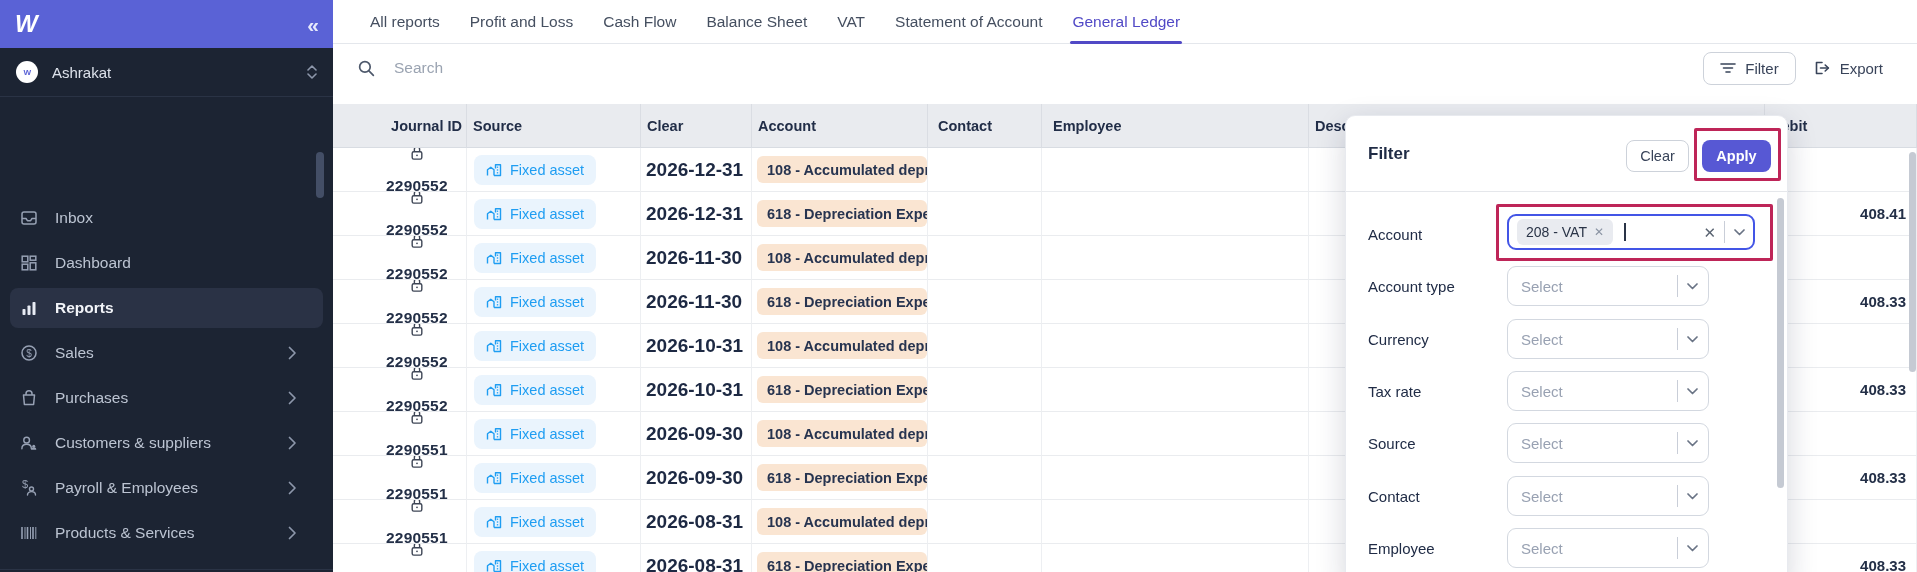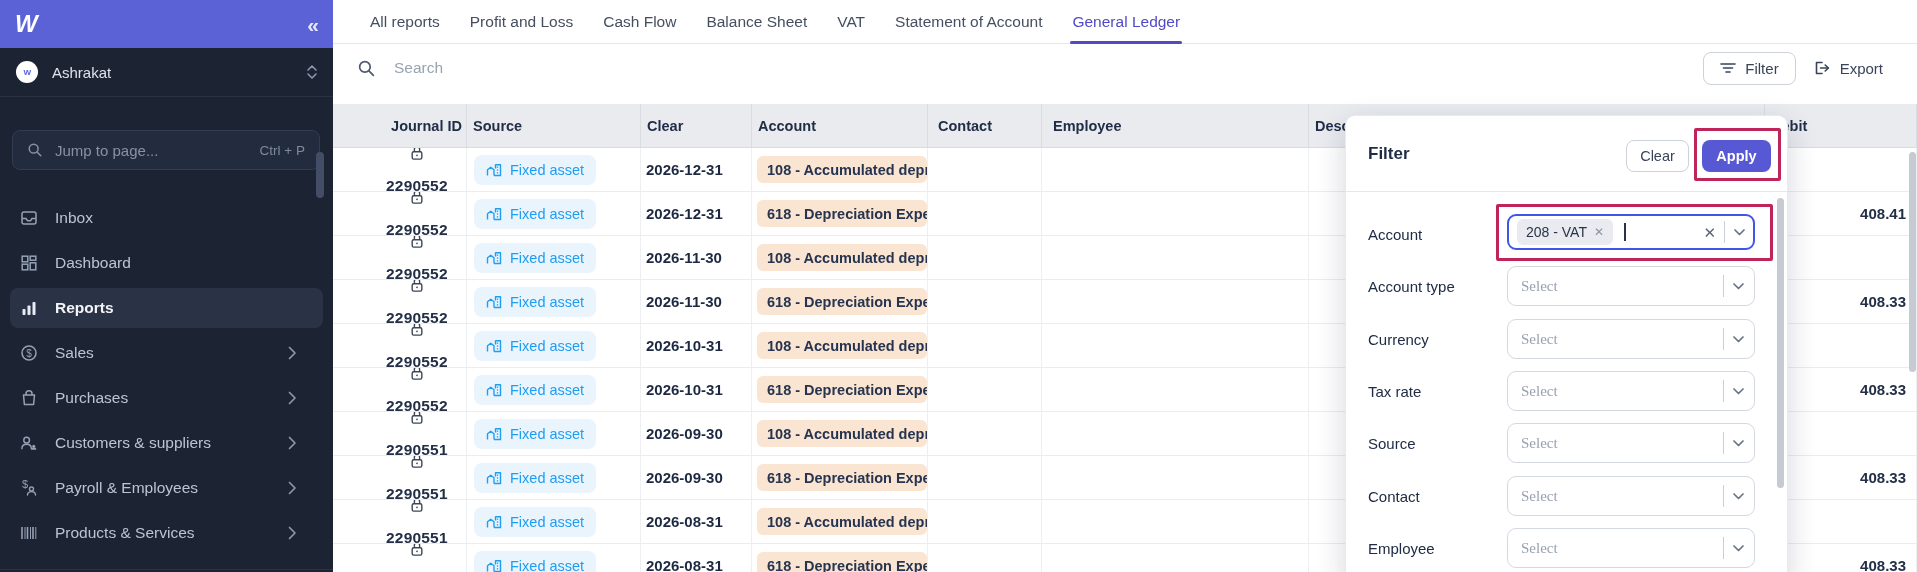--- a/index.html
+++ b/index.html
@@ -54,42 +54,42 @@
   .tbody-row { height:44px; background:#fff; }
   .tcell { display:flex; align-items:center; overflow:hidden; white-space:nowrap; }
   .tbody-row .tcell { border-right:1px solid #EDEFF2; border-bottom:1px solid #EAECEF; }
   .c-journal { justify-content:flex-end; padding-right:4px; }
   .tbody-row .c-journal { justify-content:flex-start; padding-right:0; }
   .jwrap { display:flex; align-items:center; gap:16px; padding-left:53px; white-space:nowrap;flex-direction:column; }
   .jid { font-size:15.5px; font-weight:600; color:#232F47; letter-spacing:.2px; }
   .lock { color:#3E4656; flex:0 0 auto; }
   .c-source { padding-left:7px; }
   .badge-source { display:inline-flex; align-items:center; gap:8px; height:30px; padding:0 12px; border-radius:8px; background:var(--badge-bg,#EAF4FD); color:var(--badge-text,#1E9DF2); font-size:14.5px; font-weight:500; }
-  .c-date { padding-left:5px; font-size:15px; font-weight:600; color:#1D2943; }
+  .c-date { padding-left:5px; font-size:19px; font-weight:600; color:#1D2943; }
   .c-account { padding-left:5px; }
   .chip-account { display:inline-flex; align-items:center; height:27px; padding:0 10px; border-radius:6px; background:var(--chip-bg,#FAE5D2); color:var(--chip-text,#273450); font-size:14.5px; font-weight:600; max-width:100%; overflow:hidden; white-space:nowrap; }
   .c-debit { justify-content:flex-end; padding-right:10px; font-size:15px; font-weight:600; color:#232F47; }
   .thead .c-debit { justify-content:flex-start; padding-left:8px; }
   .thead .tcell { padding-left:6px; }
   .thead .c-journal { padding-left:0; padding-right:4px; justify-content:flex-end; }
   .thead .c-contact { padding-left:10px; }
   .thead .c-employee { padding-left:11px; }
 
   
   .tbl-vscroll { position:absolute; right:1px; top:152px; width:7px; height:220px; border-radius:4px; background:#C5CAD3; z-index:4; }
 
   
   .fpanel { position:absolute; left:1345px; top:115px; width:443px; height:470px; background:#fff; border:1px solid #E8EAEF; border-radius:10px; box-shadow:0 10px 30px rgba(20,30,60,.18); z-index:10; }
   .fp-title { position:absolute; left:22px; top:28px; font-size:17px; font-weight:700; color:#1F2B45; }
   .fp-clear { position:absolute; right:98px; top:24px; width:63px; height:32px; border:1px solid #CDD2DA; border-radius:8px; background:#fff; color:#39445A; font-family:inherit; font-size:14.5px; cursor:pointer; }
   .fp-apply { position:absolute; right:16px; top:24px; width:69px; height:32px; border:none; border-radius:8px; background:var(--apply,#5758D4); color:#fff; font-family:inherit; font-size:14.5px; font-weight:600; cursor:pointer; }
   .fp-div { position:absolute; left:0; top:75px; width:100%; border-top:1px solid #E5E7EB; }
   .fp-row { position:absolute; left:0; width:100%; height:40px; }
   .fp-label { position:absolute; left:22px; top:50%; transform:translateY(-50%); font-size:15px; color:#202C46; }
-  .fp-select { position:absolute; left:161px; top:0; width:248px; height:40px; border:1.5px solid #D3D8E0; border-radius:9px; background:#fff; display:flex; align-items:center; padding:0 10px 0 13px; cursor:pointer;font-family:Liberation Serif, serif; }
+  .fp-select { position:absolute; left:161px; top:0; width:202px; height:40px; border:1.5px solid #D3D8E0; border-radius:9px; background:#fff; display:flex; align-items:center; padding:0 10px 0 13px; cursor:pointer; }
   .fp-placeholder { color:#98A1B2; font-size:15px; flex:1; }
   .fp-vdiv { width:1px; height:22px; background:#C9CED8; margin:0 9px 0 8px; }
   .fp-chevron { color:#6A7485; display:flex; }
   .fp-combo { position:absolute; left:161px; top:0; width:248px; height:36px; border:2px solid var(--focus-blue,#4355E6); border-radius:9px; background:#fff; display:flex; align-items:center; padding:0 8px; cursor:text; }
   .combo-chip { display:inline-flex; align-items:center; gap:7px; height:26px; padding:0 9px; border-radius:6px; background:#E9EBF0; color:#2A3447; font-size:14px; white-space:nowrap; }
   .chip-x { color:#8A93A3; font-size:12px; cursor:pointer; line-height:1; }
   .combo-cursor { width:1.5px; height:18px; background:#2A3447; margin-left:11px; }
   .combo-spacer { flex:1; }
   .combo-clear { color:#5A6472; font-size:15px; cursor:pointer; line-height:1; }
   .fp-thumb { position:absolute; left:431px; top:82px; width:7px; height:290px; border-radius:4px; background:#C5CAD3; }
@@ -117,30 +117,20 @@
         </span>
       <span class="sb-user-name">Ashrakat</span>
       <span class="sb-updown">
         <svg width="10" height="6" viewBox="0 0 10 6">
             <polyline points="1,5 5,1 9,5" fill="none" stroke="currentColor" stroke-width="1.6" stroke-linecap="round" stroke-linejoin="round"></polyline>
           </svg>
         <svg width="10" height="6" viewBox="0 0 10 6">
             <polyline points="1,1 5,5 9,1" fill="none" stroke="currentColor" stroke-width="1.6" stroke-linecap="round" stroke-linejoin="round"></polyline>
           </svg>
       </span>
-    </div>
-    <div class="sb-jump">
-      <span style="color:#8792A6;">
-        <svg width="16" height="16" viewBox="0 0 18 18">
-            <circle cx="7.5" cy="7.5" r="5" fill="none" stroke="currentColor" stroke-width="1.7"></circle>
-            <line x1="11.3" y1="11.3" x2="15.5" y2="15.5" stroke="currentColor" stroke-width="1.7" stroke-linecap="round"></line>
-          </svg>
-      </span>
-      <span class="sb-jump-text">Jump to page...</span>
-      <span class="sb-jump-key">Ctrl + P</span>
     </div>
     <nav class="sb-nav" id="sb-nav">
         <div class="nav-item">
     <span class="nav-ic">
             <svg width="18" height="18" viewBox="0 0 18 18">
               <rect x="2" y="3" width="14" height="12" rx="2" fill="none" stroke="currentColor" stroke-width="1.5"></rect>
               <path d="M2 9.5 h4 l1.4 2.2 h3.2 L12 9.5 h4" fill="none" stroke="currentColor" stroke-width="1.5" stroke-linejoin="round"></path>
             </svg>
           </span>
     <span class="nav-label">Inbox</span>

